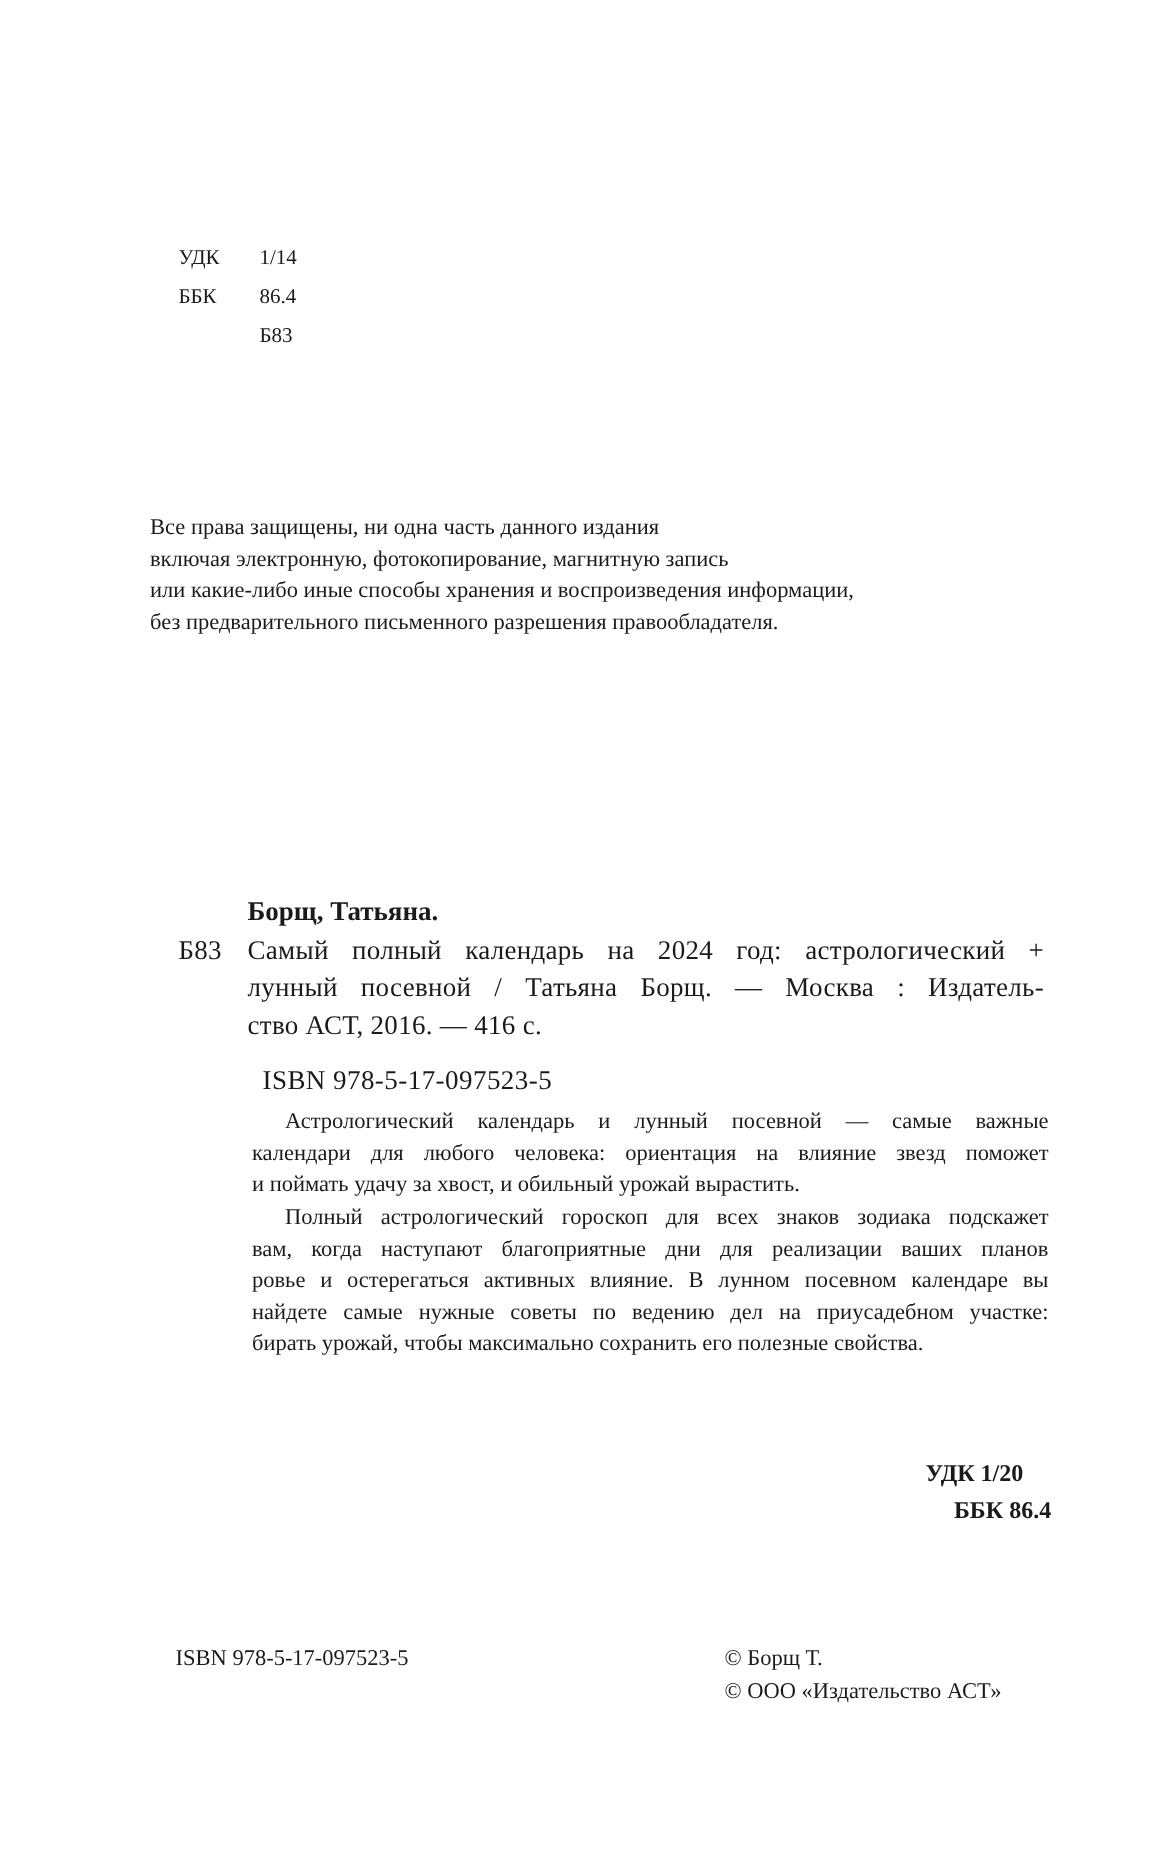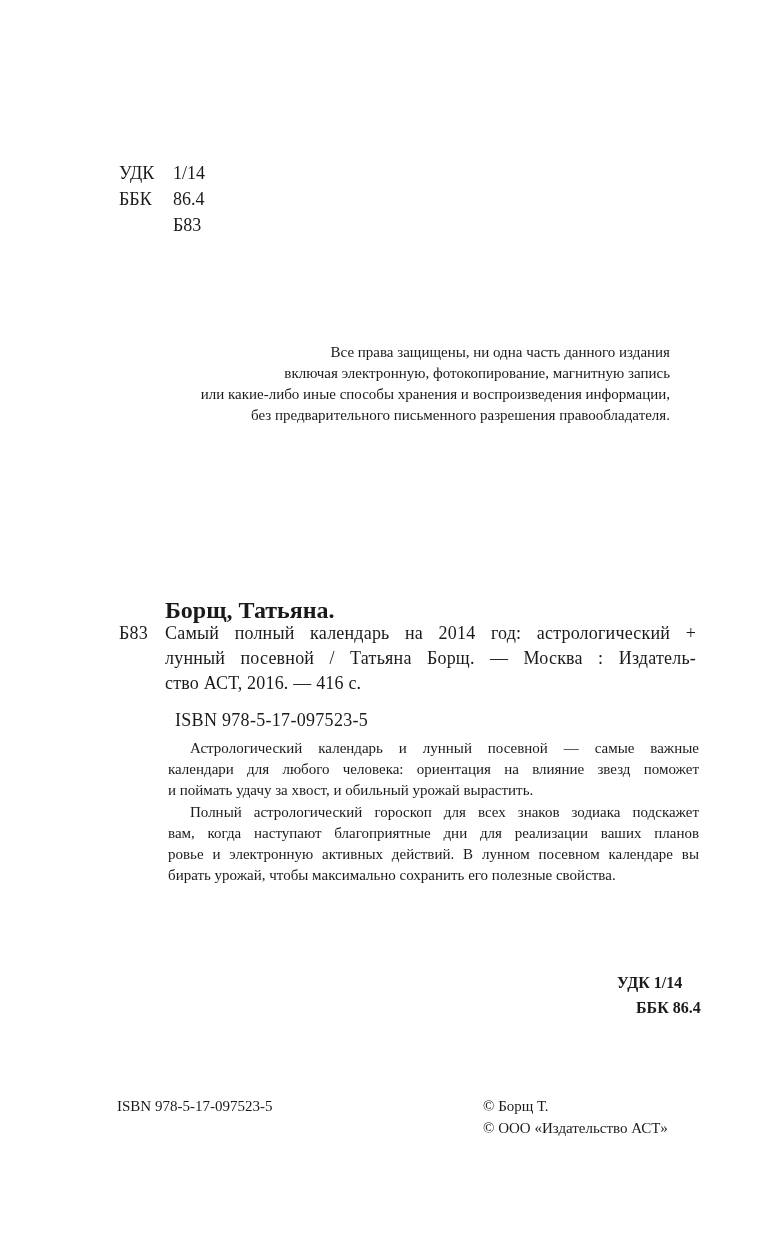--- a/index.html
+++ b/index.html
@@ -11,40 +11,40 @@
       width: 768px;
       height: 1241px;
       position: relative;
       overflow: hidden;
       font-family: "Liberation Serif", "DejaVu Serif", serif;
       color: #1a1a1a;
     }
     .abs { position: absolute; white-space: nowrap; }
 
     
-    .class-row { font-size: 18px; line-height: 26px; }
+    .class-row { font-size: 14px; line-height: 26px; }
     .class-label { position: absolute; left: 0; }
     .class-val { position: absolute; left: 54px; }
 
     
     .rights {
       position: absolute;
       left: 100px;
       width: 570px;
       top: 342px;
-      text-align: right;
+      text-align: left;
       font-size: 15px;
       line-height: 21px;
     }
     .rights div { white-space: nowrap; }
 
     
     .author {
       font-weight: bold;
-      font-size: 24px;
+      font-size: 18px;
     }
     .bib-line {
       font-size: 18px;
       letter-spacing: 0.2px;
     }
     .isbn-main { font-size: 18px; letter-spacing: 0.3px; }
 
     
     .annot {
       position: absolute;
@@ -85,37 +85,38 @@
 
 <div class="rights">
   <div>Все права защищены, ни одна часть данного издания</div>
   <div>включая электронную, фотокопирование, магнитную запись</div>
   <div>или какие-либо иные способы хранения и воспроизведения информации,</div>
   <div>без предварительного письменного разрешения правообладателя.</div>
 </div>
 
 <div class="abs author" style="left:165px; top:597px;">Борщ, Татьяна.</div>
 <div class="abs bib-line" style="left:119px; top:623px;">Б83</div>
-<div class="abs bib-line" style="left:165px; top:623px; width:531px; text-align:justify; text-align-last:justify; word-spacing:1px;">Самый полный календарь на 2014 год: астрологический +</div>
+<div class="abs bib-line" style="left:165px; top:623px; width:531px; text-align:justify; text-align-last:justify; word-spacing:1px;">Самый полный календарь на 2024 год: астрологический +</div>
 <div class="abs bib-line" style="left:165px; top:648px; width:531px; text-align:justify; text-align-last:justify;">лунный посевной / Татьяна Борщ. — Москва : Издатель-</div>
 <div class="abs bib-line" style="left:165px; top:673px;">ство АСТ, 2016. — 416 с.</div>
 <div class="abs isbn-main" style="left:175px; top:710px;">ISBN 978-5-17-097523-5</div>
 
 <div class="annot">
   <div>
     <span class="line" style="padding-left:22px;">Астрологический календарь и лунный посевной — самые важные</span>
     <span class="line">календари для любого человека: ориентация на влияние звезд поможет</span>
     <span class="line last">и поймать удачу за хвост, и обильный урожай вырастить.</span>
   </div>
   <div>
     <span class="line" style="padding-left:22px;">Полный астрологический гороскоп для всех знаков зодиака подскажет</span>
     <span class="line">вам, когда наступают благоприятные дни для реализации ваших планов</span>
-    <span class="line">ровье и электронную активных действий. В лунном посевном календаре вы</span>
+    <span class="line">ровье и остерегаться активных влияние. В лунном посевном календаре вы</span>
+    <span class="line">найдете самые нужные советы по ведению дел на приусадебном участке:</span>
     <span class="line last">бирать урожай, чтобы максимально сохранить его полезные свойства.</span>
   </div>
 </div>
 
-<div class="abs udk-bold" style="left:617px; top:970px;">УДК 1/14</div>
+<div class="abs udk-bold" style="left:617px; top:970px;">УДК 1/20</div>
 <div class="abs udk-bold" style="left:636px; top:995px;">ББК 86.4</div>
 
 <div class="abs footer" style="left:117px; top:1095px;">ISBN 978-5-17-097523-5</div>
 <div class="abs footer" style="left:483px; top:1095px;">© Борщ Т.</div>
 <div class="abs footer" style="left:483px; top:1117px;">© ООО «Издательство АСТ»</div>
 
 </body></html>

